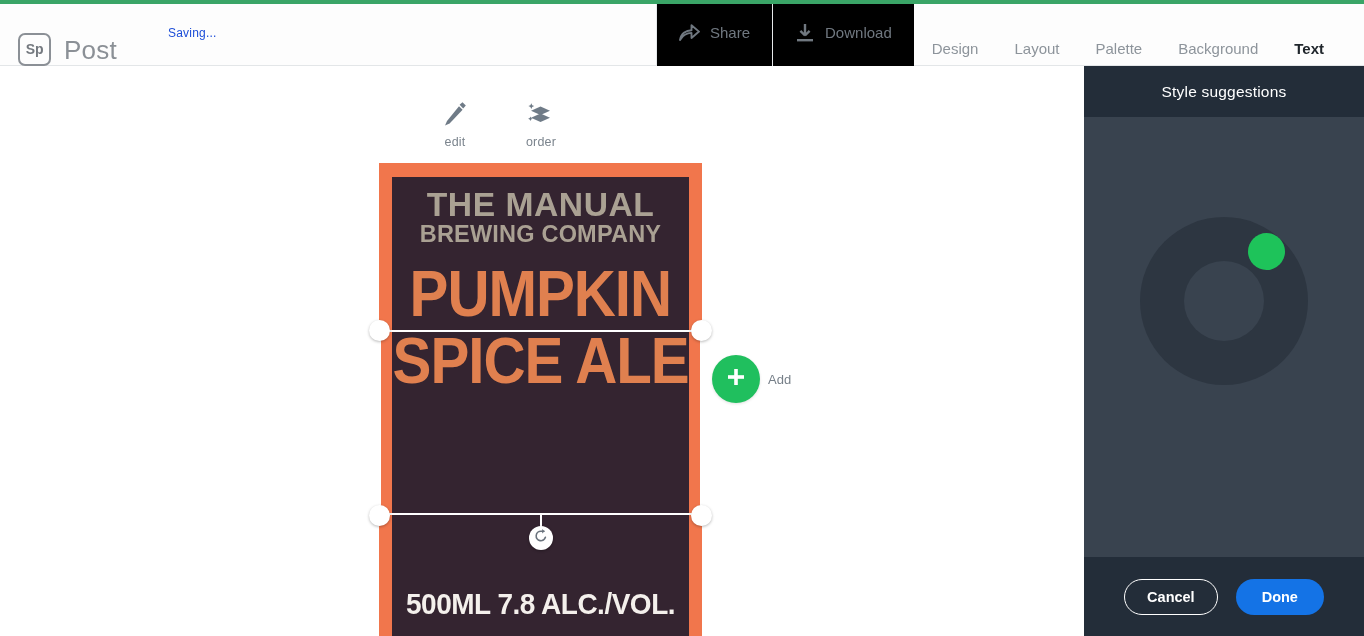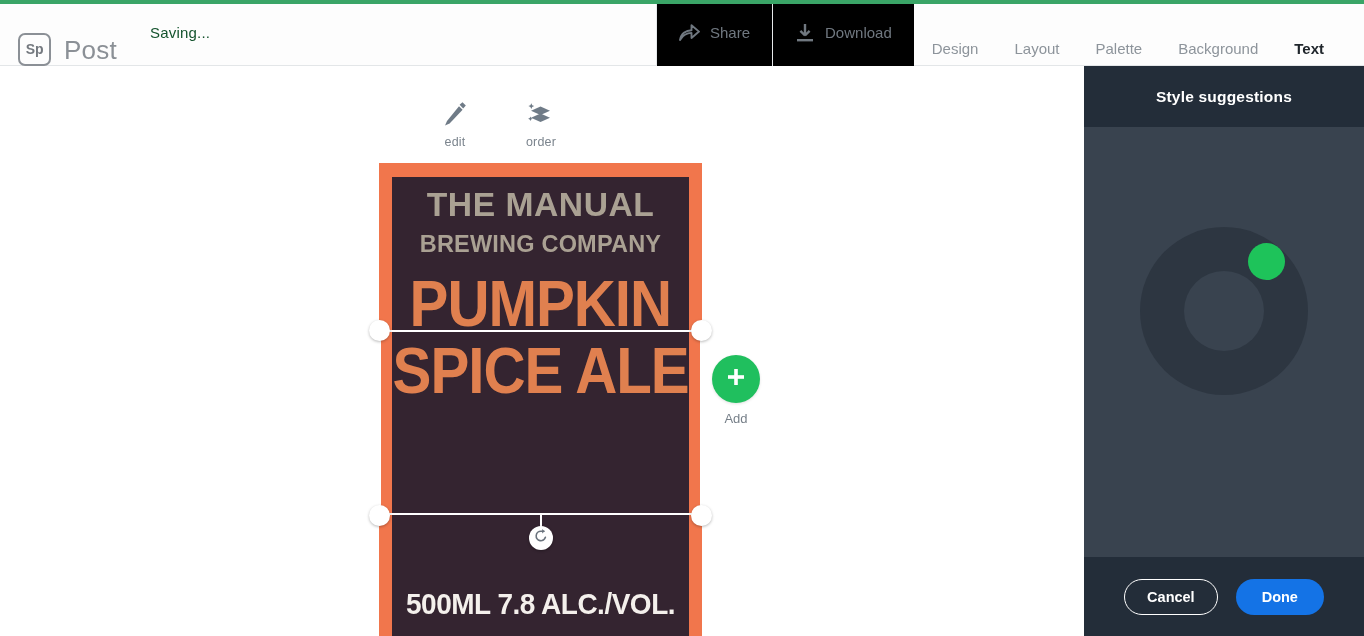--- a/index.html
+++ b/index.html
@@ -32,21 +32,21 @@
   }
   .sp-logo {
     width: 33px; height: 33px; border: 2px solid #8b9096; border-radius: 7px;
     display: flex; align-items: center; justify-content: center;
     font-size: 14px; color: #74797f; font-weight: 600; letter-spacing: -.3px;
   }
   .brand-title {
     font-size: 26px; color: #8b9096; font-weight: 400; letter-spacing: .2px;
   }
   .saving {
-    font-size: 15px; color: #14532d; letter-spacing: .2px;
+    font-size: 12px; color: #1d4ed8; margin-left: 18px; letter-spacing: .2px;
   }
   .topbar-spacer { flex: 1 1 auto; }
 
   .tb-action {
     height: 66px; min-width: 98px; padding: 0 22px;
     display: flex; align-items: center; justify-content: center; gap: 10px;
     border-left: 1px solid #e6e9eb;
     font-size: 15px; color: #707880; cursor: pointer; background: #000000;
   }
   .tb-action:last-of-type { border-right: 1px solid #e6e9eb; }
@@ -98,21 +98,21 @@
   .p-line1 {
     font-family: "Liberation Sans", sans-serif;
     font-weight: 700; font-size: 33px; color: #aaa193;
     letter-spacing: .5px; line-height: .98; white-space: nowrap;
     transform: scaleX(1.02); transform-origin: center;
   }
   .p-line2 {
     font-family: "Liberation Sans", sans-serif;
     font-weight: 700; font-size: 23.5px; color: #aaa193;
     letter-spacing: .2px; line-height: 1.15; white-space: nowrap;
-    margin-top: 10px;
+    margin-top: 0;
   }
   .p-big {
     margin-top: 16px;
     font-family: "Liberation Sans", sans-serif;
     font-weight: 700; color: #e0804f;
     font-size: 55px; line-height: .92; letter-spacing: -1px;
     text-align: center; white-space: nowrap;
     transform: scaleX(1.06) scaleY(1.18); transform-origin: center top;
   }
   .p-foot {
@@ -145,39 +145,39 @@
   }
   .rot-handle {
     position: absolute; left: 150px; top: 363px; width: 24px; height: 24px;
     border-radius: 50%; background: #fff; box-shadow: 0 1px 3px rgba(0,0,0,.3);
     display: flex; align-items: center; justify-content: center; cursor: pointer;
   }
 
   
   .add-wrap {
     position: absolute; left: 712px; top: 289px;
-    display: flex; flex-direction: column; align-items: center; gap: 8px;
+    display: flex; flex-direction: row; align-items: center; gap: 8px;
   }
   .add-btn {
     width: 48px; height: 48px; border-radius: 50%; background: #20bf5e;
     display: flex; align-items: center; justify-content: center; cursor: pointer;
     box-shadow: 0 1px 3px rgba(0,0,0,.12);
   }
   .add-lbl { font-size: 13px; color: #767f88; }
 
   
   .panel {
     position: absolute; top: 66px; right: 0; width: 280px; height: 570px;
     background: #39434f;
     display: flex; flex-direction: column;
   }
   .panel-head {
-    height: 61px; background: #232d39;
+    height: 51px; background: #232d39;
     display: flex; align-items: center; justify-content: center;
-    color: #ffffff; font-size: 15.5px; font-weight: 700; letter-spacing: .2px;
+    color: #ffffff; font-size: 15.5px; font-weight: 400; letter-spacing: .2px;
   }
   .panel-body {
     flex: 1 1 auto; position: relative;
   }
   .spinner {
     position: absolute; left: 50%; top: 184px; transform: translate(-50%,-50%);
     width: 168px; height: 168px;
   }
   .spinner-ring {
     position: absolute; inset: 0; border-radius: 50%;

